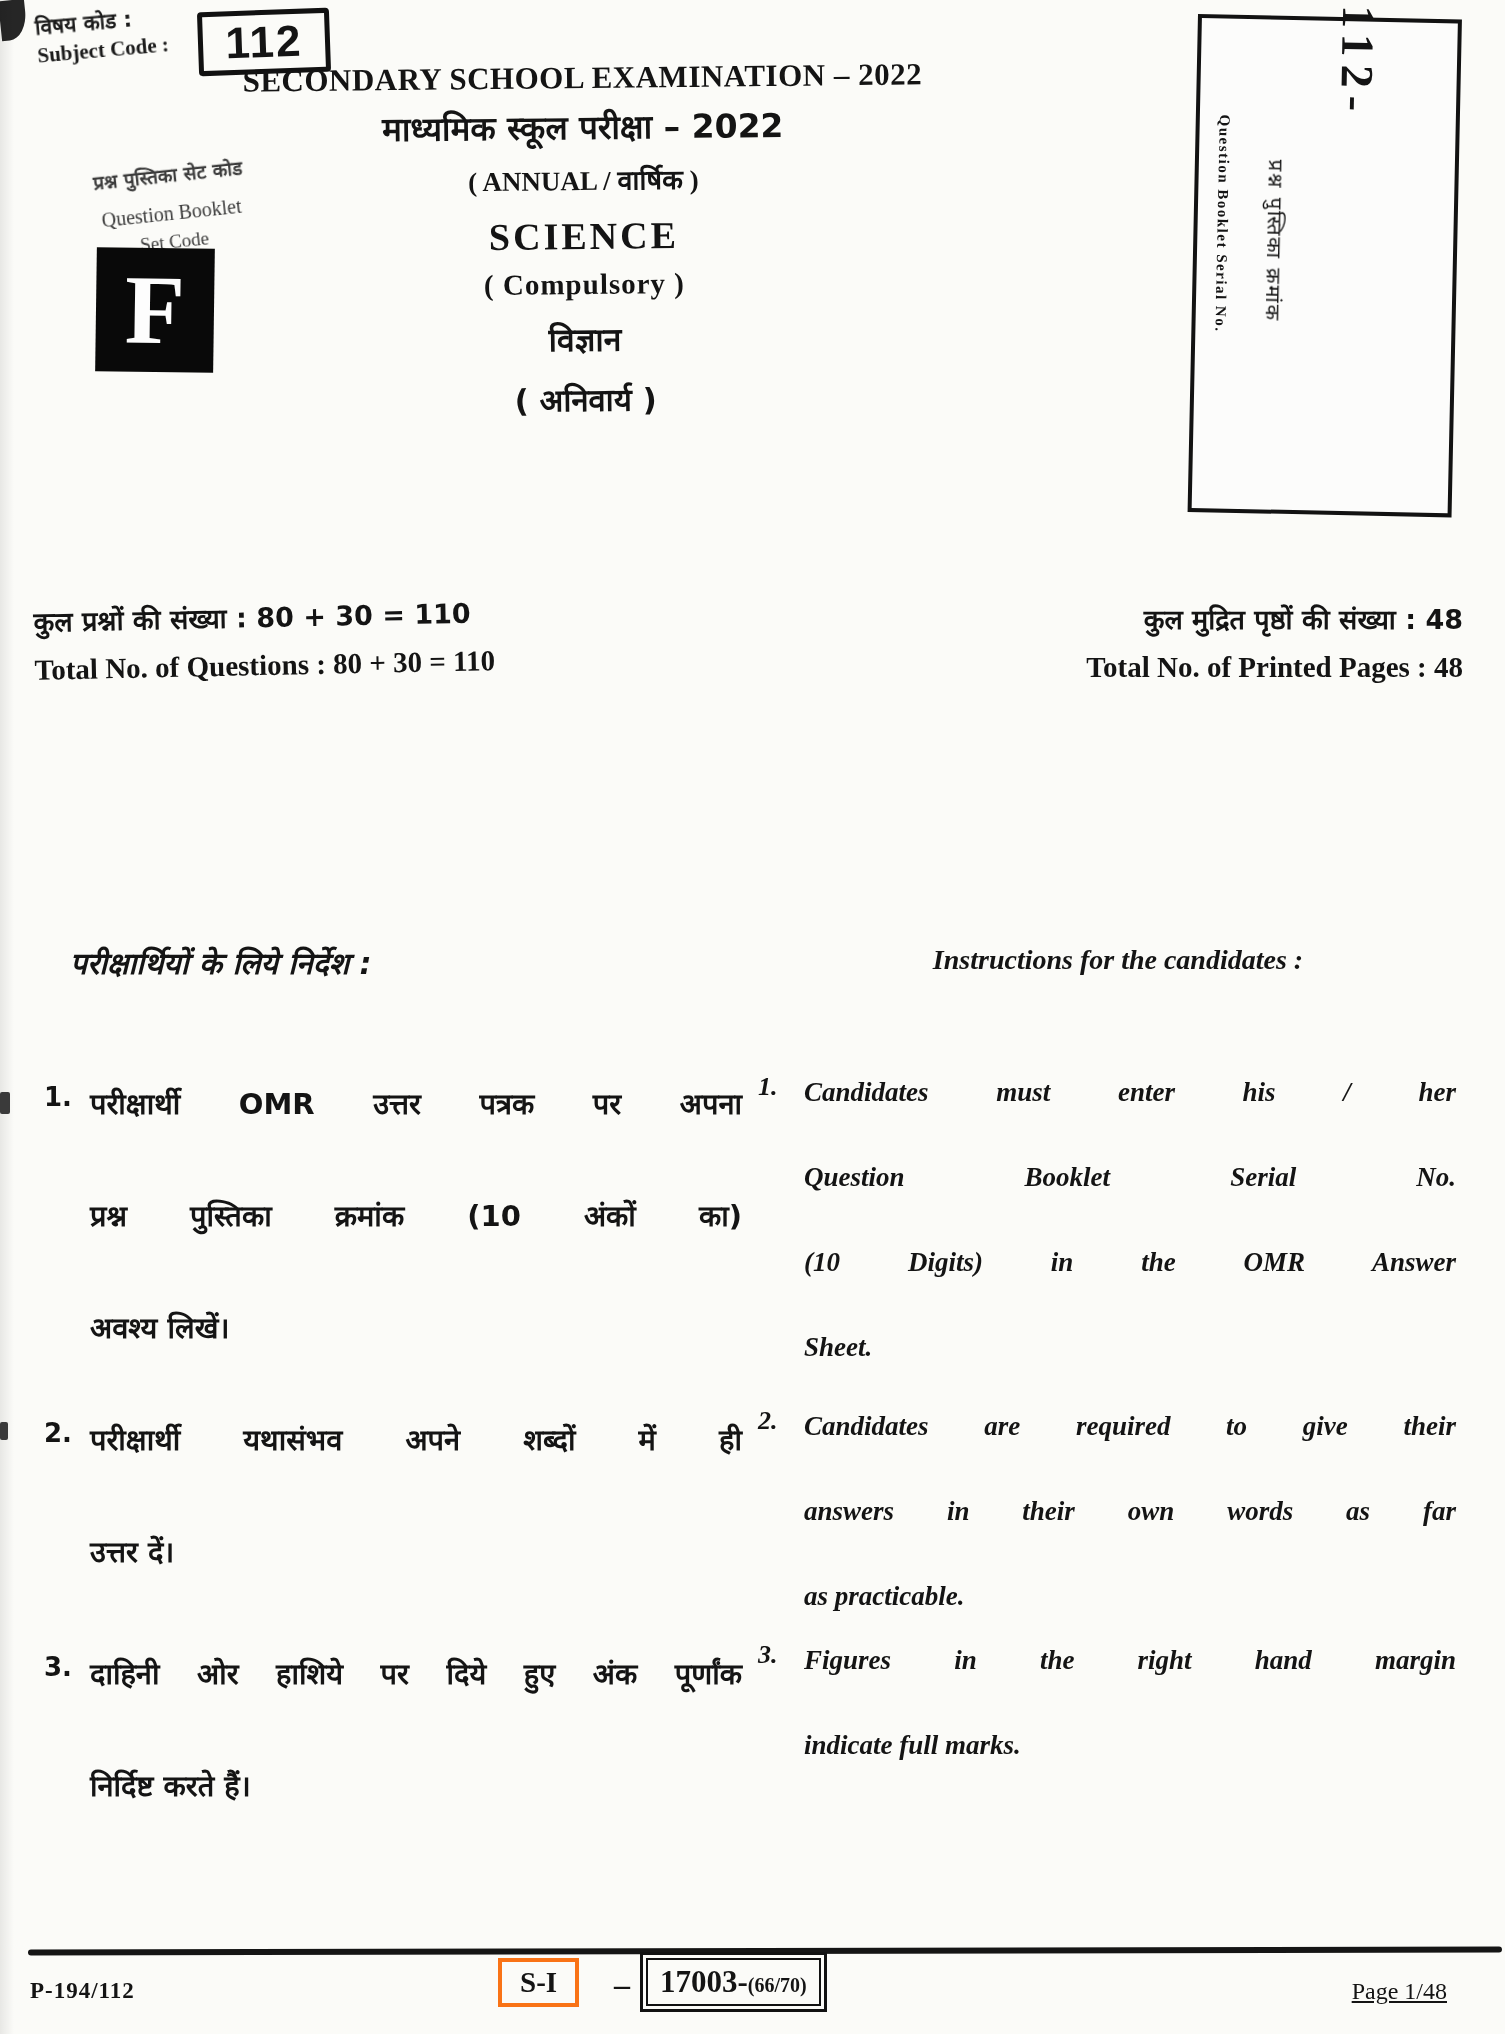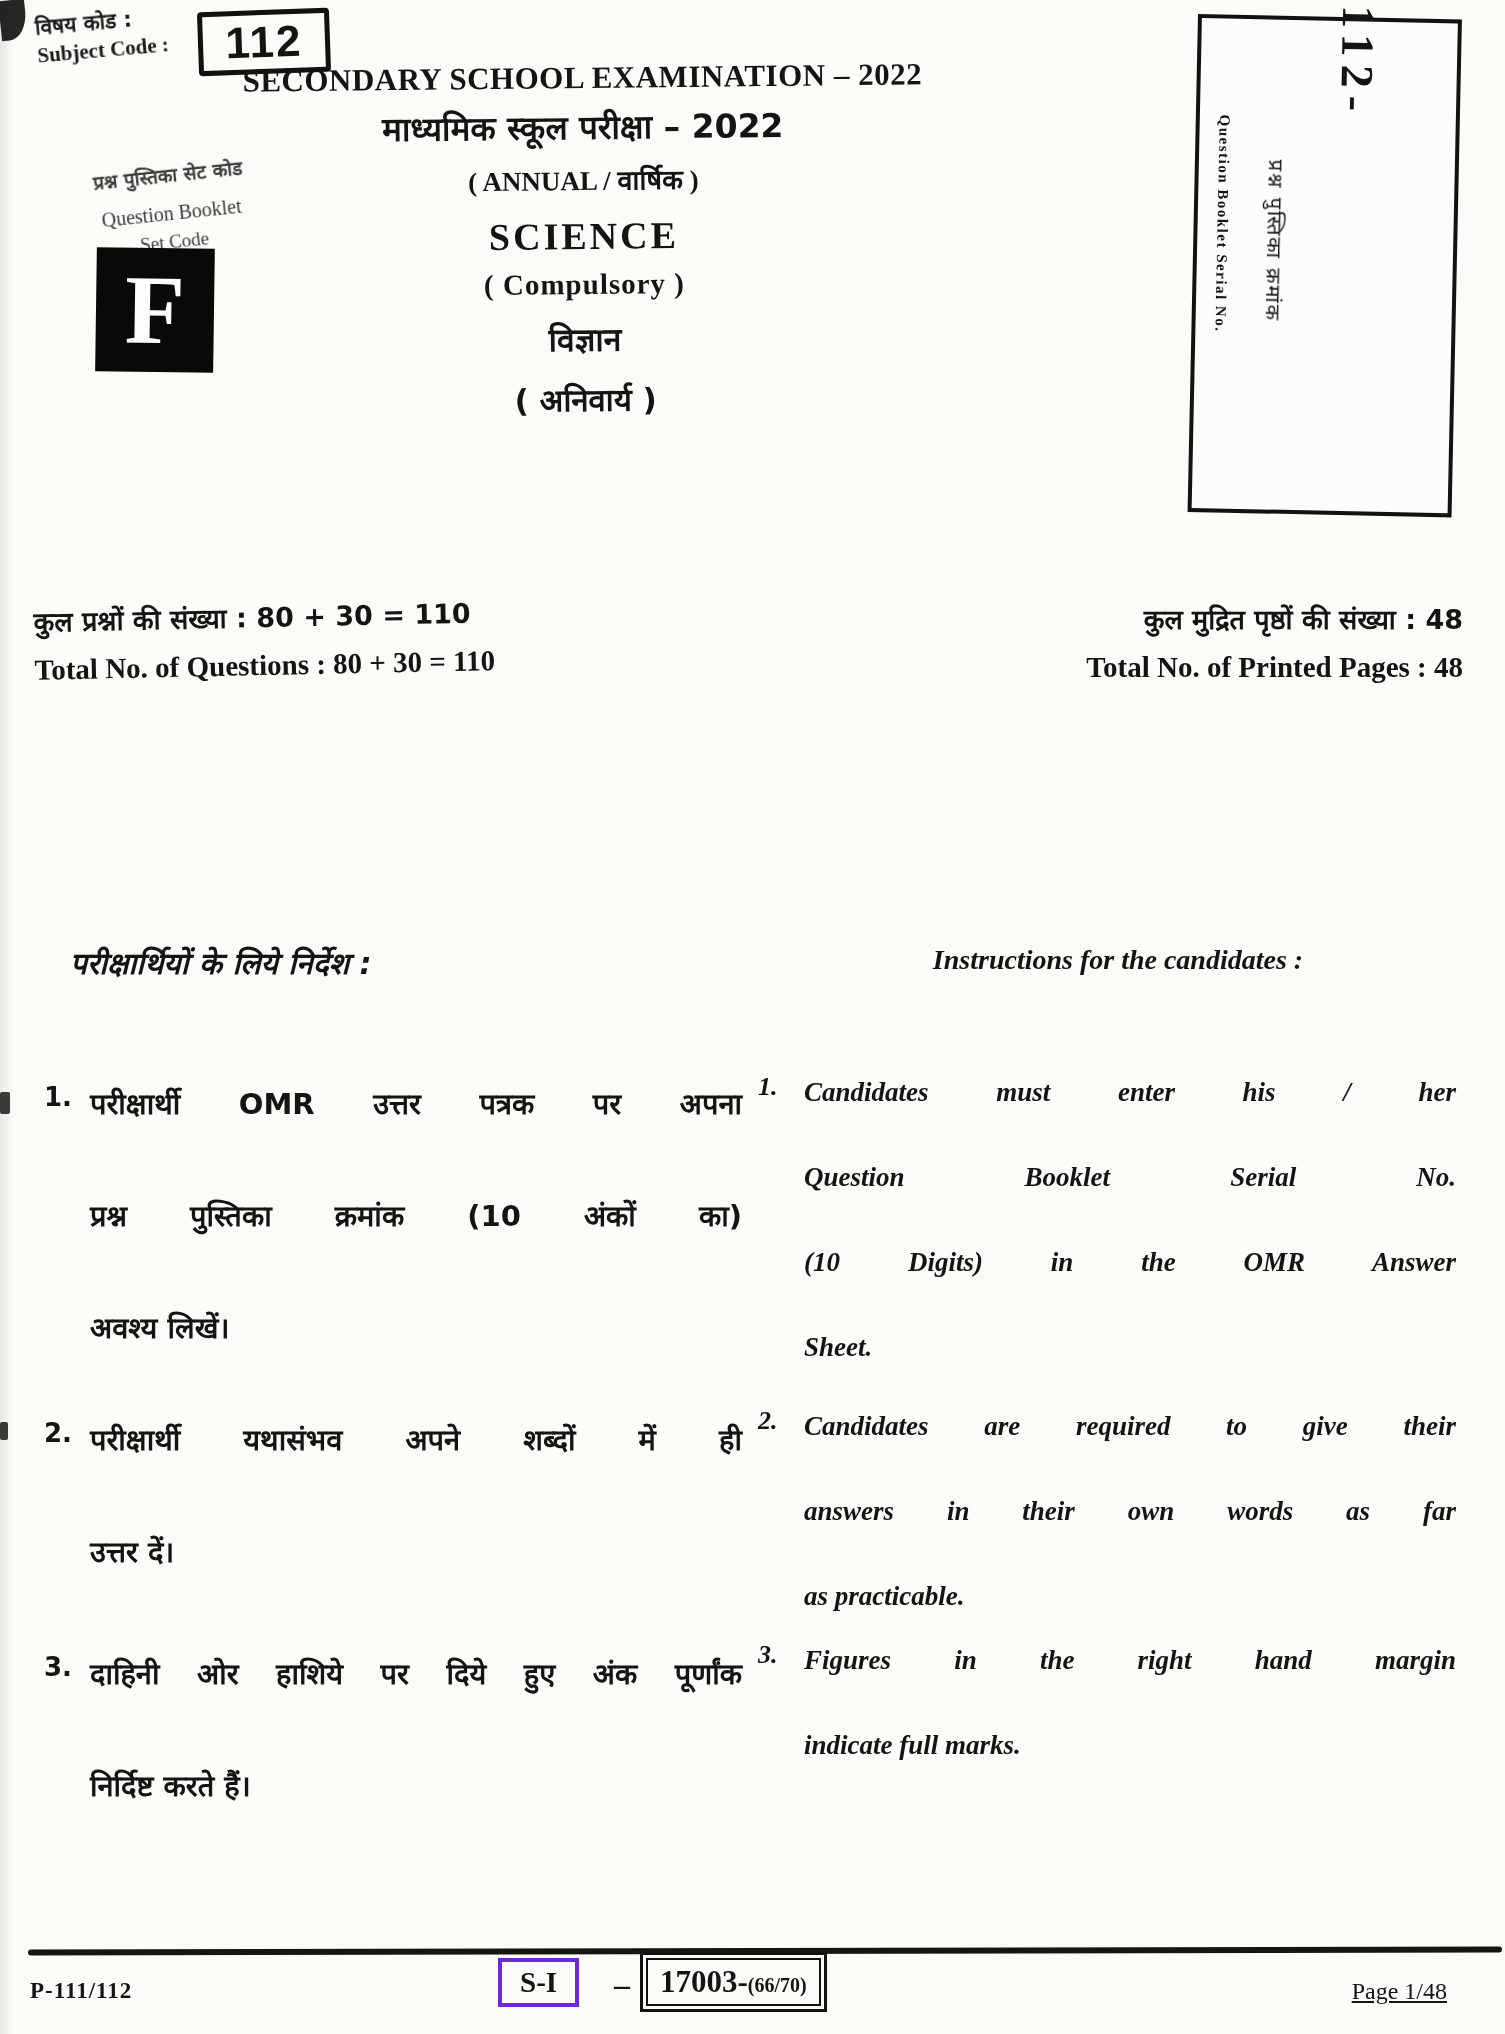--- a/index.html
+++ b/index.html
@@ -76,21 +76,21 @@
   .eline{font-size:27px;font-weight:bold;font-style:italic;height:40px;line-height:40px;margin-bottom:45px;white-space:nowrap;}
   .jl{text-align:justify;text-align-last:justify;white-space:normal;}
   .ll{text-align:left;margin-bottom:0;}
 
   .hi1{top:1082px;} .hi2{top:1418px;} .hi3{top:1652px;}
   .en1{top:1072px;} .en2{top:1406px;} .en3{top:1640px;}
 
   
   .foot-rule{position:absolute;left:28px;top:1948px;width:1474px;height:6px;background:#151515;border-radius:3px;transform:rotate(-.12deg);}
   .foot-left{position:absolute;left:30px;top:1978px;font-size:23px;font-weight:bold;letter-spacing:1px;}
-  .si-box{position:absolute;left:498px;top:1958px;border:4px solid #6d28d9;padding:4px 18px;font-size:29px;font-weight:bold;}
+  .si-box{position:absolute;left:498px;top:1958px;border:4px solid #f97316;padding:4px 18px;font-size:29px;font-weight:bold;}
   .foot-dash{position:absolute;left:614px;top:1966px;font-size:32px;font-weight:bold;}
   .code17003-outer{position:absolute;left:640px;top:1952px;border:3px solid #111;padding:3px;}
   .code17003-inner{border:2px solid #111;padding:4px 12px;display:flex;align-items:baseline;}
   .code17003-big{font-size:31px;font-weight:bold;}
   .code17003-small{font-size:20px;font-weight:bold;}
   .foot-page{position:absolute;right:58px;top:1978px;font-size:24px;text-decoration:underline;}
 </style>
 </head>
 <body>
 
@@ -189,21 +189,21 @@
   </div>
   <div class="item en-item en3">
     <div class="num ser">3.</div>
     <div class="body">
       <div class="eline jl ser">Figures in the right hand margin</div>
       <div class="eline ll ser">indicate full marks.</div>
     </div>
   </div>
 
   <div class="foot-rule"></div>
-  <div class="foot-left ser">P-111/112</div>
+  <div class="foot-left ser">P-194/112</div>
   <div class="si-box ser">
     <span>S-I</span>
   </div>
   <div class="foot-dash ser">–</div>
   <div class="code17003-outer">
     <div class="code17003-inner">
       <span class="code17003-big ser">17003-</span>
       <span class="code17003-small ser">(66/70)</span>
     </div>
   </div>

